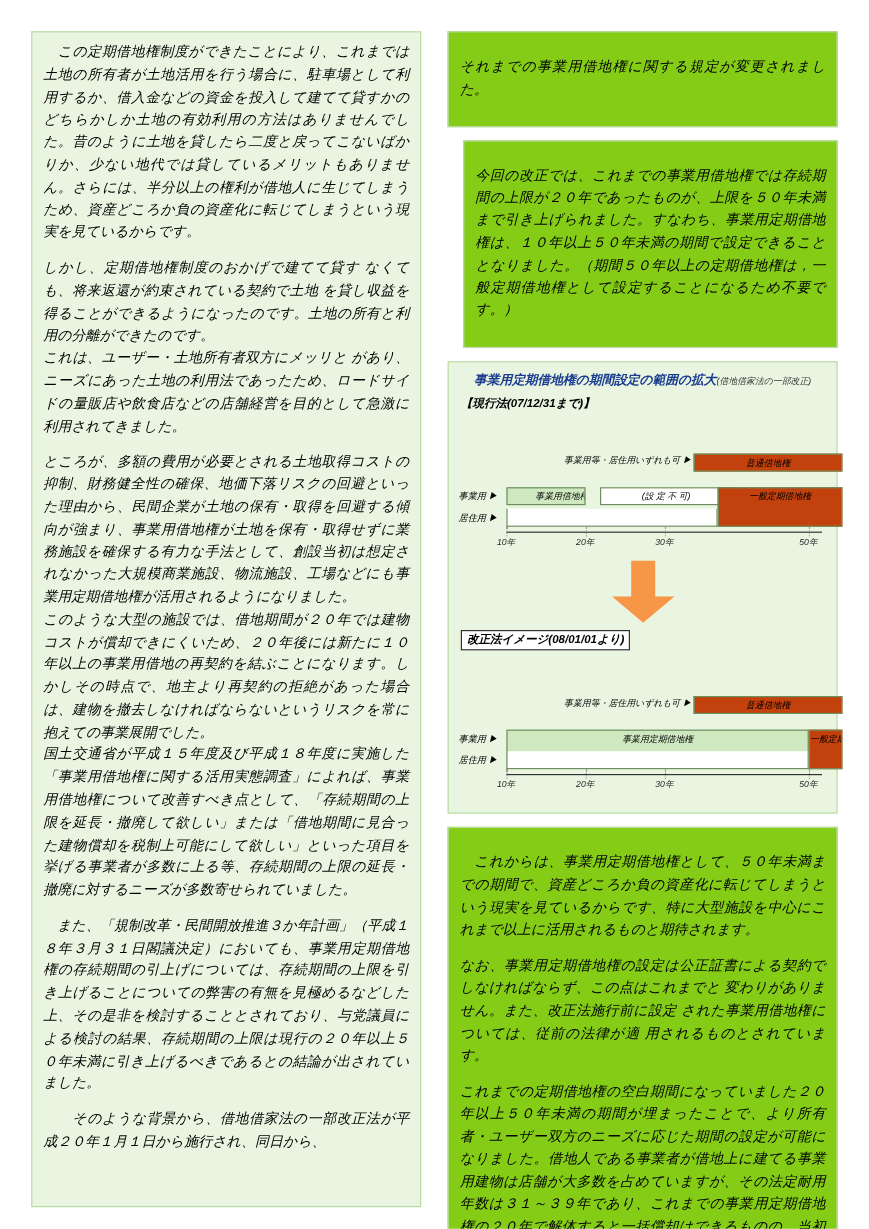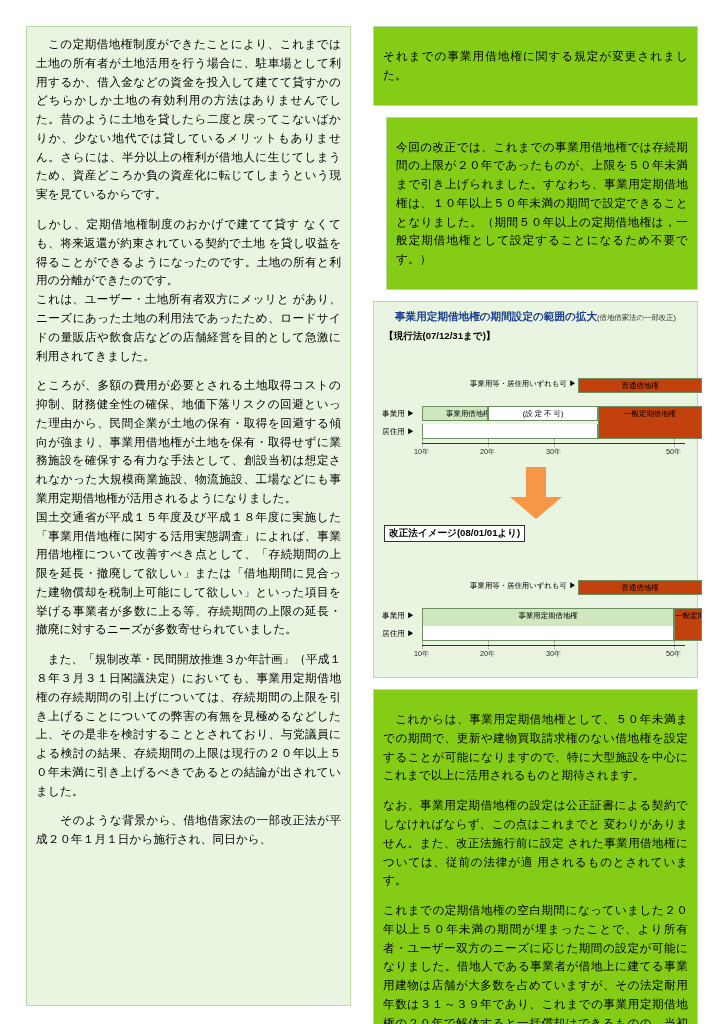--- a/index.html
+++ b/index.html
@@ -17,20 +17,21 @@
     position: relative;
     width: 724px;
     height: 1024px;
     box-sizing: border-box;
     padding: 26px 26px 18px 26px;
   }
   .columns {
     display: flex;
     gap: 22px;
     height: 100%;
+    font-style: italic;
   }
   .col {
     width: 328px;
     box-sizing: border-box;
   }
   .col-left {
     background: #e9f5e1;
     border: 1px solid #b9dca6;
     padding: 8px 9px 8px 9px;
   }
@@ -155,20 +156,21 @@
 <body>
 
 <div class="page">
   <div class="columns">
 
     <div class="col col-left">
       <p class="para-gap">　この定期借地権制度ができたことにより、これまでは土地の所有者が土地活用を行う場合に、駐車場として利用するか、借入金などの資金を投入して建てて貸すかのどちらかしか土地の有効利用の方法はありませんでした。昔のように土地を貸したら二度と戻ってこないばかりか、少ない地代では貸しているメリットもありません。さらには、半分以上の権利が借地人に生じてしまうため、資産どころか負の資産化に転じてしまうという現実を見ているからです。</p>
       <p>しかし、定期借地権制度のおかげで建てて貸す なくても、将来返還が約束されている契約で土地 を貸し収益を得ることができるようになったのです。土地の所有と利用の分離ができたのです。</p>
       <p class="para-gap">これは、ユーザー・土地所有者双方にメッリと があり、ニーズにあった土地の利用法であったため、ロードサイドの量販店や飲食店などの店舗経営を目的として急激に利用されてきました。</p>
       <p>ところが、多額の費用が必要とされる土地取得コストの抑制、財務健全性の確保、地価下落リスクの回避といった理由から、民間企業が土地の保有・取得を回避する傾向が強まり、事業用借地権が土地を保有・取得せずに業務施設を確保する有力な手法として、創設当初は想定されなかった大規模商業施設、物流施設、工場などにも事業用定期借地権が活用されるようになりました。</p>
+      <p>このような大型の施設では、借地期間が２０年では建物コストが償却できにくいため、２０年後には新たに１０年以上の事業用借地の再契約を結ぶことになります。しかしその時点で、地主より再契約の拒絶があった場合は、建物を撤去しなければならないというリスクを常に抱えての事業展開でした。</p>
       <p class="para-gap">国土交通省が平成１５年度及び平成１８年度に実施した「事業用借地権に関する活用実態調査」によれば、事業用借地権について改善すべき点として、「存続期間の上限を延長・撤廃して欲しい」または「借地期間に見合った建物償却を税制上可能にして欲しい」といった項目を挙げる事業者が多数に上る等、存続期間の上限の延長・撤廃に対するニーズが多数寄せられていました。</p>
       <p class="para-gap">　また、「規制改革・民間開放推進３か年計画」（平成１８年３月３１日閣議決定）においても、事業用定期借地権の存続期間の引上げについては、存続期間の上限を引き上げることについての弊害の有無を見極めるなどした上、その是非を検討することとされており、与党議員による検討の結果、存続期間の上限は現行の２０年以上５０年未満に引き上げるべきであるとの結論が出されていました。</p>
       <p>　　そのような背景から、借地借家法の一部改正法が平成２０年１月１日から施行され、同日から、</p>
     </div>
 
     <div class="col col-right">
 
       <div class="rtext" style="margin-top:0;">
         <p>それまでの事業用借地権に関する規定が変更されました。</p>
       </div>
@@ -186,21 +188,21 @@
 
         
         <div class="chart">
           <div class="legend-top" style="left:88px; top:0;">事業用等・居住用いずれも可 ▶</div>
           <div class="bar bar-yellow" style="left:196px; top:-1px; width:124px; height:15px;">普通借地権</div>
 
           <div class="ch-row-label" style="left:0; top:30px;">事業用 ▶</div>
           <div class="ch-row-label" style="left:0; top:48px;">居住用 ▶</div>
 
           <div class="bar bar-green" style="left:40px; top:27px; width:66px; height:15px;padding-left:23px;">事業用借地権</div>
-          <div class="bar bar-white" style="left:106px; top:27px; width:110px; height:15px;">(設 定 不 可)</div>
+          <div class="bar bar-white" style="left:118px; top:27px; width:110px; height:15px;">(設 定 不 可)</div>
           <div class="bar bar-yellow" style="left:216px; top:27px; width:104px; height:33px;">一般定期借地権</div>
           <div class="bar bar-white" style="left:40px; top:45px; width:176px; height:15px; border-top:none;"></div>
 
           <div class="axis" style="top:64px;"></div>
           <div class="vline" style="left:40px; top:60px; height:8px;"></div>
           <div class="vline" style="left:106px; top:60px; height:8px;"></div>
           <div class="vline" style="left:172px; top:60px; height:8px;"></div>
           <div class="vline" style="left:292px; top:60px; height:8px;"></div>
           <div class="tick" style="left:32px; top:68px;">10年</div>
           <div class="tick" style="left:98px; top:68px;">20年</div>
@@ -235,21 +237,21 @@
           <div class="vline" style="left:172px; top:60px; height:8px;"></div>
           <div class="vline" style="left:292px; top:60px; height:8px;"></div>
           <div class="tick" style="left:32px; top:68px;">10年</div>
           <div class="tick" style="left:98px; top:68px;">20年</div>
           <div class="tick" style="left:164px; top:68px;">30年</div>
           <div class="tick" style="left:284px; top:68px;">50年</div>
         </div>
       </div>
 
       <div class="rtext" style="margin-top:0;">
-        <p class="para-gap">　これからは、事業用定期借地権として、５０年未満までの期間で、更新や建物買取請求権のない借地権を設定することが可能になりますので、特に大型施設を中心にこれまで以上に活用されるものと期待されます。</p>
+        <p class="para-gap">　これからは、事業用定期借地権として、５０年未満までの期間で、資産どころか負の資産化に転じてしまうという現実を見ているからです、特に大型施設を中心にこれまで以上に活用されるものと期待されます。</p>
         <p class="para-gap">なお、事業用定期借地権の設定は公正証書による契約でしなければならず、この点はこれまでと 変わりがありません。また、改正法施行前に設定 された事業用借地権については、従前の法律が適 用されるものとされています。</p>
         <p>これまでの定期借地権の空白期間になっていました２０年以上５０年未満の期間が埋まったことで、より所有者・ユーザー双方のニーズに応じた期間の設定が可能になりました。借地人である事業者が借地上に建てる事業用建物は店舗が大多数を占めていますが、その法定耐用年数は３１～３９年であり、これまでの事業用定期借地権の２０年で解体すると一括償却はできるものの、当初より税法上のミスマッチが生じることはこれまでも幾度となく指摘されていた部分でした。</p>
         <p>　今回の改正で、今後は税法上の償却期間と借地期間を合わすことも可能になりました</p>
       </div>
 
     </div>
   </div>
 </div>
 
 </body></html>

